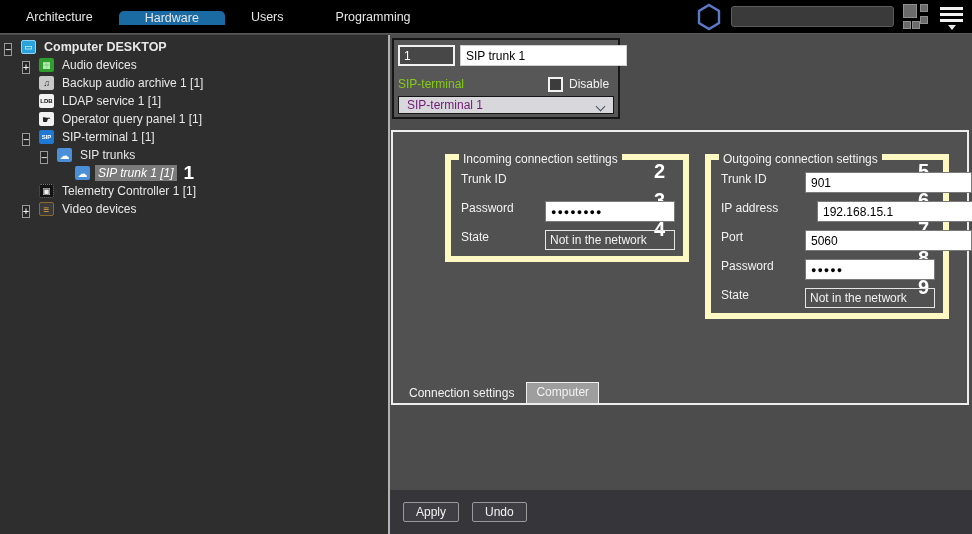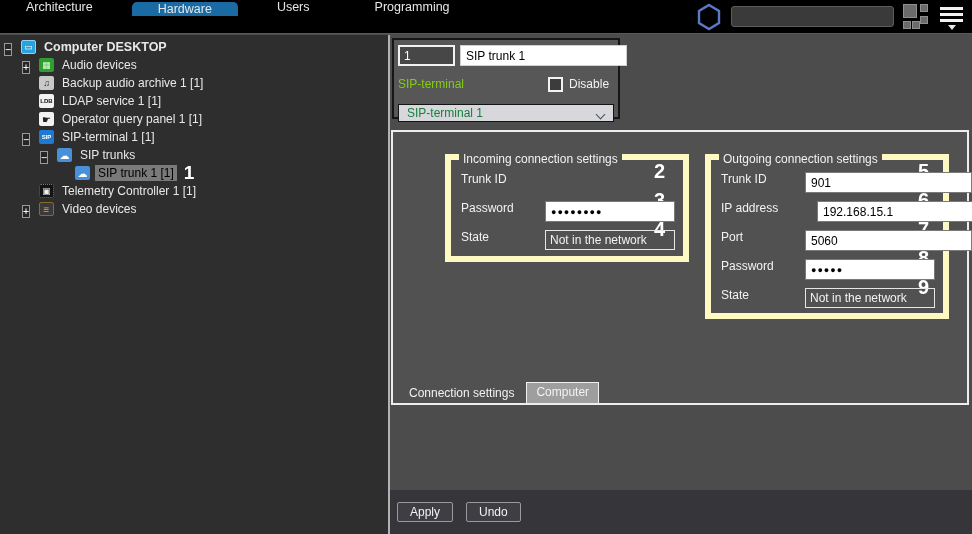--- a/index.html
+++ b/index.html
@@ -2,21 +2,21 @@
 <html><head>
 <meta charset="utf-8">
 <style>
   * { margin:0; padding:0; box-sizing:border-box; }
   html,body { background:#222; }
   body { font-family:"Liberation Sans", sans-serif; }
   .app { position:relative; width:972px; height:534px; overflow:hidden; background:#4c4c4c; font-size:12px; }
 
   
   .topbar { position:absolute; left:0; top:0; width:972px; height:34px; background:#000; border-bottom:1px solid #585858; display:flex; align-items:stretch; }
-  .menu { display:flex; align-items:flex-start;gap:13px; }
+  .menu { display:flex; align-items:center; }
   .menu-item { color:#e6e6e6; display:flex; align-items:center; padding:0 26px; cursor:default; font-size:12.5px; }
   .menu-item.active { background:#1a6ba3; border-radius:5px 5px 0 0; margin-top:2px; }
   .topbar-right { margin-left:auto; display:flex; align-items:center; gap:9px; padding-right:8px; }
   .hexlogo { width:26px; height:28px; display:flex; align-items:center; }
   .searchbox { width:163px; height:21px; background:#3a3a3a; border:1px solid #5c5c5c; border-radius:3px; color:#ddd; padding:0 6px; font-size:12px; outline:none; }
   .gridicon { width:28px; height:26px; position:relative; }
   .gridicon i { position:absolute; background:#6b6b6b; border:1px solid #8f8f8f; }
   .gridicon .b1 { left:0; top:1; width:14px; height:14px; }
   .gridicon .b2 { left:17px; top:1; width:8px; height:8px; }
   .gridicon .b3 { left:0; top:17px; width:8px; height:8px; }
@@ -30,21 +30,21 @@
   
   .tree-panel { position:absolute; left:0; top:35px; width:388px; bottom:0; background:#2e2e2f; overflow:hidden; }
   .divider { position:absolute; left:388px; top:35px; width:2px; bottom:0; background:#b2b2b2; }
   .tree { padding-top:3px; }
   .tree-row { height:18px; display:flex; align-items:center; color:#e8e8e8; white-space:nowrap; cursor:default; }
   .tree-row.bold .tree-label { font-weight:bold; font-size:12.5px; }
   .expand-slot { width:12px; height:11px; margin-right:5px; flex:0 0 auto; position:relative; }
   .expand-box { width:11px; height:11px; border:1px solid #9a9a9a; background:#262626; color:#fff; font-size:10px; line-height:8px; text-align:center; font-family:"DejaVu Sans Mono", monospace; }
   .tree-icon { width:15px; height:14px; margin-right:5px; flex:0 0 auto; display:flex; align-items:center; justify-content:center; border-radius:2px; font-size:9px; overflow:hidden; }
   .tree-label { padding:1px 3px; }
-  .tree-row.selected .tree-label { background:#7a7a7a; color:#000000; }
+  .tree-row.selected .tree-label { background:#7a7a7a; color:#ffffff;font-style:italic; }
   .tree-annotation { color:#fff; font-weight:bold; font-size:19px; margin-left:7px; }
 
   
   .i-computer-icon { background:#2aa3dc; border:1px solid #8fd4f5; color:#fff; }
   .i-audio-devices-icon { background:#2f9e2f; color:#d8ffd8; }
   .i-backup-archive-icon { background:#c9c9c9; color:#222; }
   .i-ldap-icon { background:#f2f2f2; color:#111; font-size:6px; font-weight:bold; letter-spacing:0; }
   .i-operator-panel-icon { background:#f2f2f2; color:#222; font-size:10px; }
   .i-sip-terminal-icon { background:#1f78d1; color:#fff; font-size:6px; font-weight:bold; }
   .i-sip-trunks-icon, .i-sip-trunk-icon { background:#4a90d9; color:#fff; font-size:10px; }
@@ -56,21 +56,21 @@
 
   
   .editor-head { position:absolute; left:2px; top:3px; width:228px; height:81px; background:#575757; border:2px solid #161616; padding:5px 4px; }
   .eh-row1 { display:flex; gap:5px; }
   .id-input { width:57px; height:21px; background:#474747; border:2px solid #f2f2f2; color:#fff; font-size:12px; padding:0 4px; outline:none; }
   .name-input { flex:1; height:21px; background:#fff; border:1px solid #d0d0d0; color:#000; font-size:12px; padding:0 5px; outline:none; }
   .eh-row2 { display:flex; align-items:center; margin-top:10px; height:16px; }
   .eh-label { color:#84cc16; }
   .checkbox { width:15px; height:15px; border:2px solid #f2f2f2; background:#3c3c3c; margin-left:84px; flex:0 0 auto; }
   .cb-label { color:#f2f2f2; margin-left:6px; }
-  .dropdown { margin-top:12px; height:18px; background:#d8d8dc; border:1px solid #141414; color:#15803d; display:flex; align-items:center; padding:0 8px; position:relative; cursor:default; }
+  .dropdown { margin-top:4px; height:18px; background:#d8d8dc; border:1px solid #141414; color:#701a75; display:flex; align-items:center; padding:0 8px; position:relative; cursor:default; }
   .dd-chevron { position:absolute; right:9px; top:6px; width:7px; height:7px; border-right:1.6px solid #44505e; border-bottom:1.6px solid #44505e; transform:rotate(45deg); }
 
   
   .content-panel { position:absolute; left:1px; top:95px; width:578px; height:275px; background:#515151; border:2px solid #ededed; }
   .fieldset { position:absolute; border:6px solid #fef9c3;margin-left:37px; }
   .fieldset .legend { position:absolute; top:-8px; left:8px; background:#515151; padding:0 4px; color:#f2f2f2; font-size:12px; }
   .fs-incoming { left:15px; top:22px; width:244px; height:108px; }
   .fs-outgoing { left:275px; top:22px; width:244px; height:165px; }
   .field-row { position:absolute; left:10px; right:8px; height:21px; display:flex; align-items:flex-start; }
   .field-label { width:84px; color:#f2f2f2; flex:0 0 auto; }
@@ -78,21 +78,21 @@
   .field-input.password { letter-spacing:1px; font-size:9px; }
   .field-state { flex:1; height:20px; background:transparent; border:1px solid #e6e6e6; color:#f2f2f2; font-size:12px; padding:0 4px; display:flex; align-items:center; }
   .annotation { position:absolute; color:#fff; font-weight:bold; font-size:20px; width:24px; }
 
   
   .tabs { position:absolute; left:9px; bottom:0; display:flex; align-items:flex-end; }
   .tab { color:#f2f2f2; padding:2px 7px 3px 7px; }
   .tab.inactive { background:#9e9e9e; border:1px solid #f0f0f0; border-bottom:none; margin-left:5px; padding:2px 9px 4px 9px; }
 
   
-  .bottom-strip { position:absolute; left:0; right:0; bottom:0; height:44px; background:#35353a; display:flex; align-items:center; gap:13px; padding-left:7px; }
+  .bottom-strip { position:absolute; left:0; right:0; bottom:0; height:44px; background:#35353a; display:flex; align-items:center; gap:13px; padding-left:13px; }
   .btn { min-width:48px; height:20px; background:#3e3e44; border:1px solid #9a9a9a; border-radius:2px; color:#f2f2f2; font-size:12px; padding:0 12px; font-family:"Liberation Sans", sans-serif; }
 </style>
 </head>
 <body>
 
 <div class="app">
 
   <div class="topbar">
     <div class="menu" id="menu">
         <div class="menu-item">Architecture</div>

